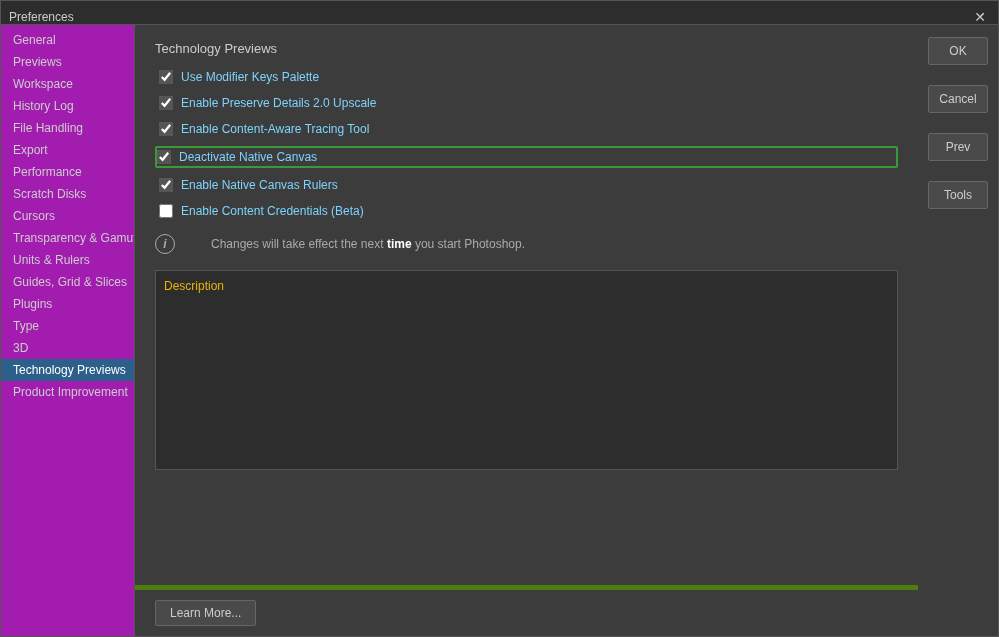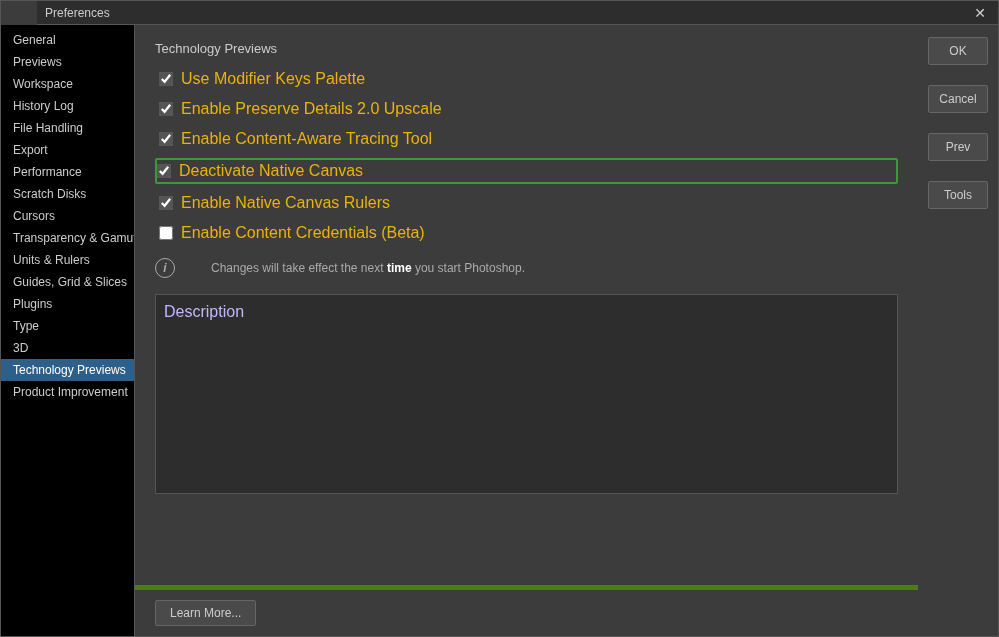--- a/index.html
+++ b/index.html
@@ -17,26 +17,25 @@
       height: 637px;
       background: #3c3c3c;
       border: 1px solid #555;
       display: flex;
       flex-direction: column;
     }
     .title-bar {
       background: #2d2d2d;
       height: 24px;
       display: flex;
-      align-items: center;
+      align-items: flex-end;
       justify-content: space-between;
       padding: 0 8px;
       border-bottom: 1px solid #555;
       flex-shrink: 0;
-      margin-left: 36px;
     }
     .title-bar-text {
       color: #ccc;
       font-size: 12px;
     }
     .close-btn {
       background: none;
       border: none;
       color: #ccc;
       cursor: pointer;
@@ -45,21 +44,21 @@
       line-height: 1;
     }
     .content {
       display: flex;
       flex: 1;
       overflow: hidden;
     }
     
     .sidebar {
       width: 134px;
-      background: #000000;
+      background: #a21caf;
       border-right: 1px solid #555;
       padding: 4px 0;
       flex-shrink: 0;
       overflow-y: auto;
     }
     .sidebar-item {
       padding: 4px 12px;
       cursor: pointer;
       color: #ccc;
       font-size: 12px;
@@ -100,22 +99,22 @@
     }
     .checkbox-row input[type="checkbox"] {
       margin-right: 8px;
       width: 14px;
       height: 14px;
       cursor: pointer;
       accent-color: #555;
       flex-shrink: 0;
     }
     .checkbox-label {
-      color: #eab308;
-      font-size: 16px;
+      color: #7dd3fc;
+      font-size: 12px;
     }
     .info-row {
       display: flex;
       align-items: center;
       margin-top: 10px;
       padding: 4px 0;
     }
     .info-icon {
       width: 20px;
       height: 20px;
@@ -138,22 +137,22 @@
     }
     .info-text .highlight { color: #fff; font-weight: bold; }
     .description-box {
       margin-top: 12px;
       border: 1px solid #555;
       background: #2d2d2d;
       height: 200px;
       padding: 8px;
     }
     .description-title {
-      color: #c4b5fd;
-      font-size: 16px;
+      color: #eab308;
+      font-size: 12px;
       margin-bottom: 4px;
     }
     .bottom-bar {
       padding: 10px 20px;
       border-top: 5px solid #4d7c0f;
     }
     .learn-more-btn {
       background: #4a4a4a;
       border: 1px solid #666;
       color: #ccc;

